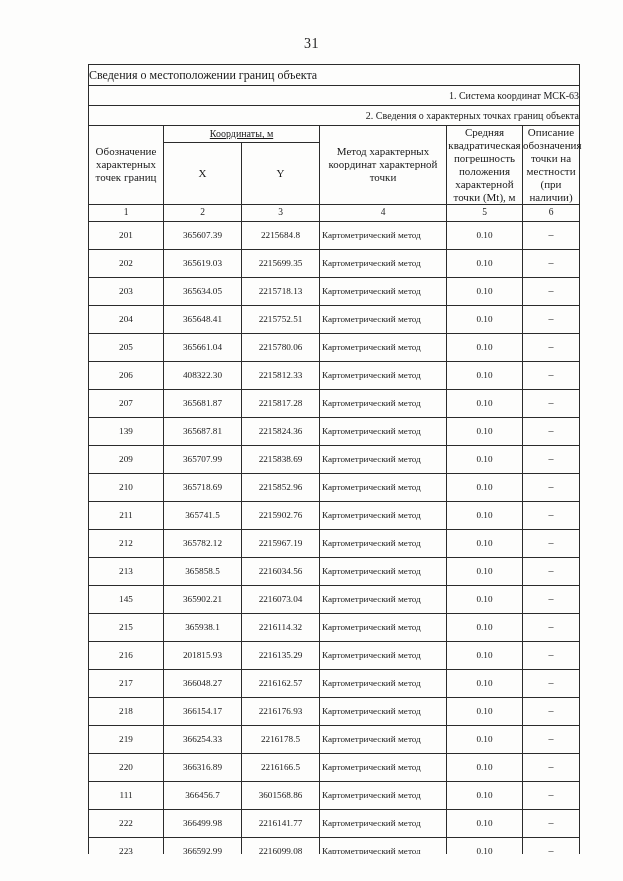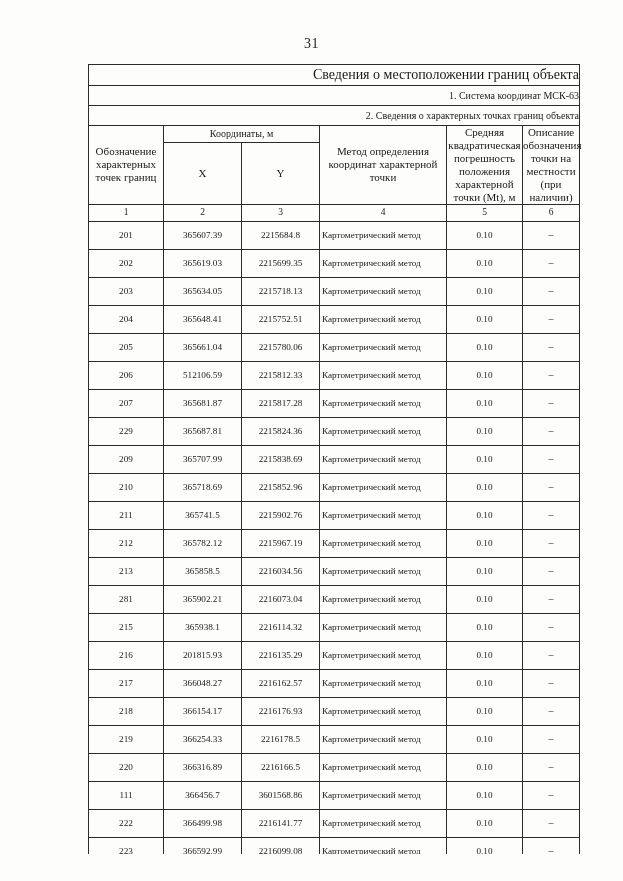--- a/index.html
+++ b/index.html
@@ -41,41 +41,42 @@
     table-layout: fixed;
     font-size: 9.2px;
   }
   .doc-table td {
     border: 1px solid #2b2b2b;
     padding: 0;
     vertical-align: middle;
     line-height: 1.18;
   }
   .title-cell {
-    text-align: right;
-    font-size: 14px;
+    text-align: left;
+    font-size: 12px;
     height: 20px;
     padding: 2px 4px;
   }
   .section-cell {
     text-align: right;
     font-size: 10px;
     height: 19px;
     padding: 2px 6px;
   }
   .hdr-cell {
     text-align: center;
     font-size: 11px;
     padding: 3px 2px;
   }
   .hdr-coord-group {
     text-align: center;
     font-size: 10px;
     height: 16px;
     padding: 2px;
+    text-decoration: underline;
   }
   .hdr-xy {
     text-align: center;
     font-size: 11px;
     padding: 2px;
   }
   .numrow td {
     text-align: center;
     height: 14px;
     font-size: 9.5px;
@@ -124,21 +125,21 @@
       </tr>
       <tr>
         <td class="section-cell" colspan="6">1. Система координат МСК-63</td>
       </tr>
       <tr>
         <td class="section-cell" colspan="6">2. Сведения о характерных точках границ объекта</td>
       </tr>
       <tr>
         <td class="hdr-cell" rowspan="2">Обозначение характерных точек границ</td>
         <td class="hdr-coord-group" colspan="2">Координаты, м</td>
-        <td class="hdr-cell" rowspan="2">Метод определения координат характерной точки</td>
+        <td class="hdr-cell" rowspan="2">Метод характерных координат характерной точки</td>
         <td class="hdr-cell" rowspan="2">Средняя квадратическая погрешность положения характерной точки (Mt), м</td>
         <td class="hdr-cell" rowspan="2">Описание обозначения точки на местности (при наличии)</td>
       </tr>
       <tr>
         <td class="hdr-xy">X</td>
         <td class="hdr-xy">Y</td>
       </tr>
       <tr class="numrow">
         <td>1</td>
         <td>2</td>
@@ -182,36 +183,36 @@
         <tr class="data-row">
           <td class="c-num">205</td>
           <td class="c-x">365661.04</td>
           <td class="c-y">2215780.06</td>
           <td class="c-method">Картометрический метод</td>
           <td class="c-mt">0.10</td>
           <td class="c-desc">–</td>
         </tr>
         <tr class="data-row">
           <td class="c-num">206</td>
-          <td class="c-x">512106.59</td>
+          <td class="c-x">408322.30</td>
           <td class="c-y">2215812.33</td>
           <td class="c-method">Картометрический метод</td>
           <td class="c-mt">0.10</td>
           <td class="c-desc">–</td>
         </tr>
         <tr class="data-row">
           <td class="c-num">207</td>
           <td class="c-x">365681.87</td>
           <td class="c-y">2215817.28</td>
           <td class="c-method">Картометрический метод</td>
           <td class="c-mt">0.10</td>
           <td class="c-desc">–</td>
         </tr>
         <tr class="data-row">
-          <td class="c-num">229</td>
+          <td class="c-num">139</td>
           <td class="c-x">365687.81</td>
           <td class="c-y">2215824.36</td>
           <td class="c-method">Картометрический метод</td>
           <td class="c-mt">0.10</td>
           <td class="c-desc">–</td>
         </tr>
         <tr class="data-row">
           <td class="c-num">209</td>
           <td class="c-x">365707.99</td>
           <td class="c-y">2215838.69</td>
@@ -245,21 +246,21 @@
         </tr>
         <tr class="data-row">
           <td class="c-num">213</td>
           <td class="c-x">365858.5</td>
           <td class="c-y">2216034.56</td>
           <td class="c-method">Картометрический метод</td>
           <td class="c-mt">0.10</td>
           <td class="c-desc">–</td>
         </tr>
         <tr class="data-row">
-          <td class="c-num">281</td>
+          <td class="c-num">145</td>
           <td class="c-x">365902.21</td>
           <td class="c-y">2216073.04</td>
           <td class="c-method">Картометрический метод</td>
           <td class="c-mt">0.10</td>
           <td class="c-desc">–</td>
         </tr>
         <tr class="data-row">
           <td class="c-num">215</td>
           <td class="c-x">365938.1</td>
           <td class="c-y">2216114.32</td>

